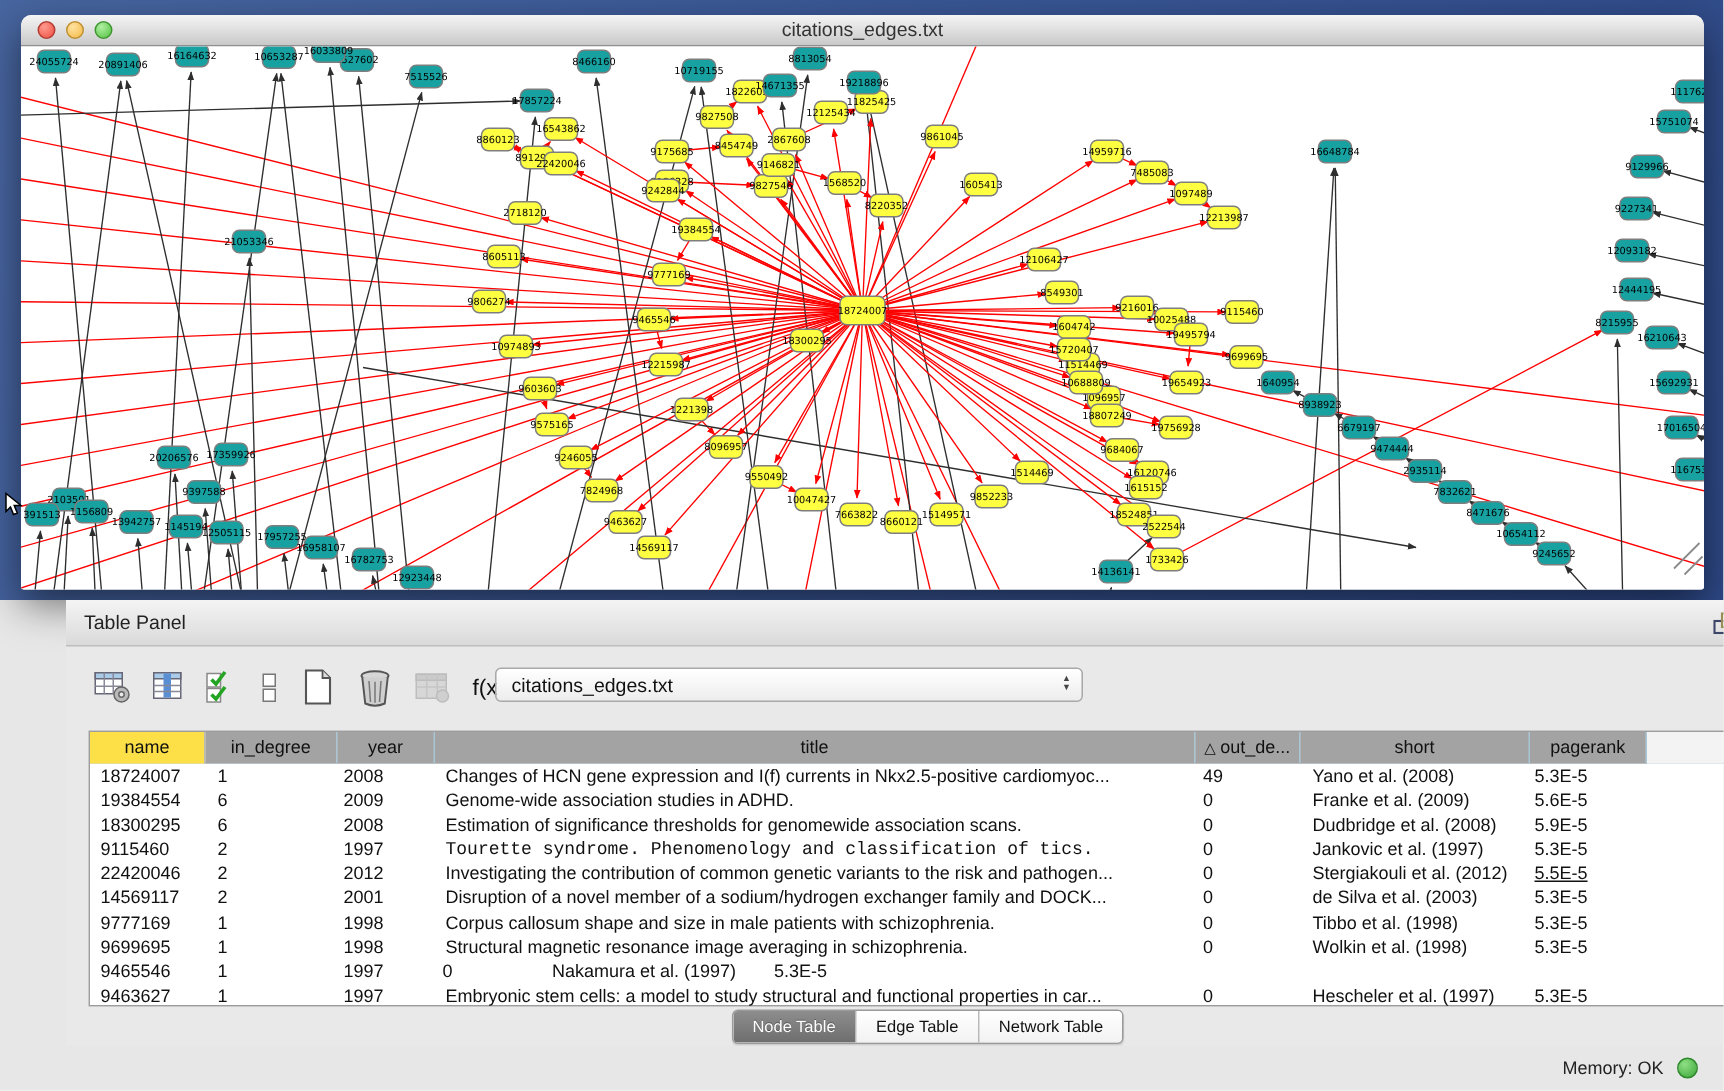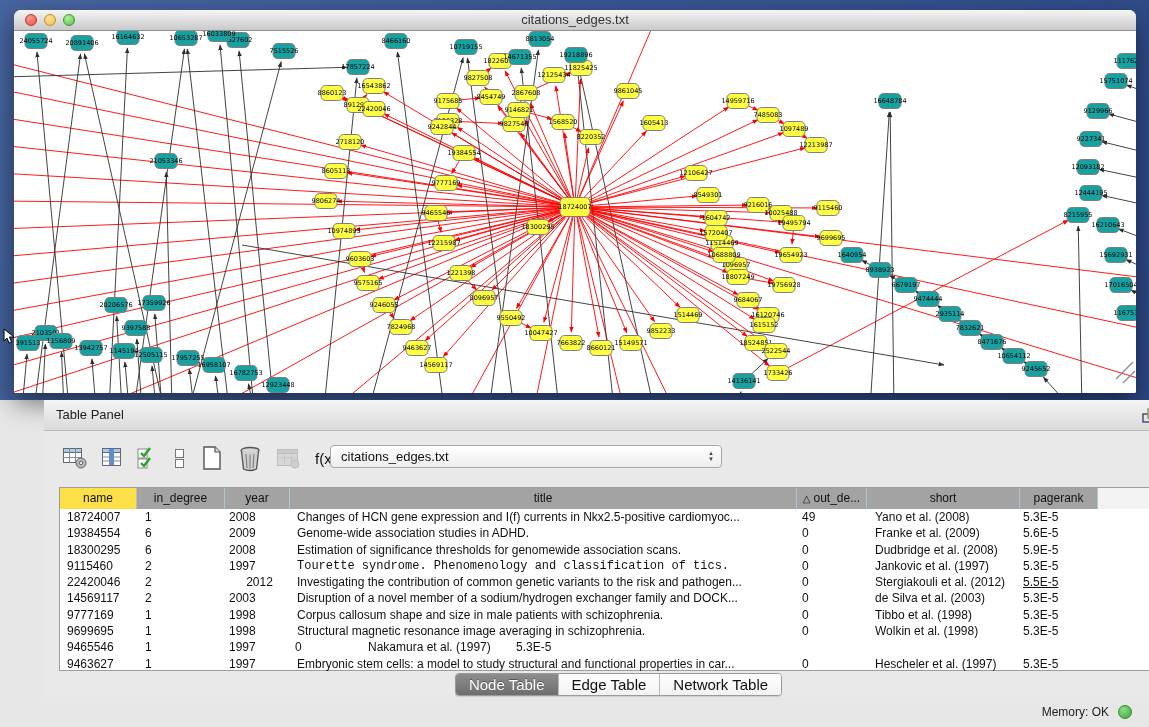--- a/index.html
+++ b/index.html
@@ -74,21 +74,21 @@
   }
   .vscroll{
     position:absolute;right:0;top:21px;bottom:0;width:13px;
     background:#fbfbfb;border-left:1px solid #dcdcdc;
   }
   .vthumb{width:9px;height:22px;margin:2px auto 0 auto;background:#b3b3b3;border-radius:6px;}
   
   .tabbar{position:absolute;left:0;width:100%;top:242px;display:flex;justify-content:center;}
   .seg{display:flex;border:1px solid #9a9a9a;border-radius:4px;overflow:hidden;background:#fff;box-shadow:0 1px 1px rgba(0,0,0,.12);}
   .seg button{
-    font-family:"Liberation Sans",sans-serif;font-size:15px;color:#111;height:21px;
+    font-family:"Liberation Sans",sans-serif;font-size:11px;color:#111;height:21px;
     padding:0 13px;border:none;border-left:1px solid #b9b9b9;background:linear-gradient(#ffffff,#f2f2f2);
   }
   .seg button:first-child{border-left:none;}
   .seg button.active{background:linear-gradient(#8d8d8d,#6e6e6e);color:#fff;text-shadow:0 -1px 0 rgba(0,0,0,.35);}
   
   .status-bar{position:absolute;left:0;top:697px;width:1149px;height:30px;background:#e7e7e7;}
   .mem-label{position:absolute;right:40px;top:0;line-height:30px;font-size:12px;color:#222;}
   .mem-dot{
     position:absolute;right:17px;top:8px;width:14px;height:14px;border-radius:50%;
     background:radial-gradient(circle at 35% 30%,#8fdf84,#3aa637);border:1px solid #2e8a2c;box-sizing:border-box;
@@ -909,30 +909,30 @@
             <div class="td" style="width: 88px; padding-left: 8px;">2</div>
             <div class="td" style="width: 65px; padding-left: 4px;">1997</div>
             <div class="td" style="width: 507px; padding-left: 7px; font-family: Liberation Mono, monospace;">Tourette syndrome. Phenomenology and classification of tics.</div>
             <div class="td" style="width: 70px; padding-left: 5px;">0</div>
             <div class="td" style="width: 153px; padding-left: 8px;">Jankovic et al. (1997)</div>
             <div class="td" style="width: 78px; padding-left: 3px;">5.3E-5</div>
           </div>
           <div class="tr">
             <div class="td" style="width: 77px; padding-left: 7px;">22420046</div>
             <div class="td" style="width: 88px; padding-left: 8px;">2</div>
-            <div class="td" style="width: 65px; padding-left: 4px; text-align: center;">2012</div>
+            <div class="td" style="width: 65px; padding-left: 4px;">2012</div>
             <div class="td" style="width: 507px; padding-left: 7px;">Investigating the contribution of common genetic variants to the risk and pathogen...</div>
             <div class="td" style="width: 70px; padding-left: 5px;">0</div>
             <div class="td" style="width: 153px; padding-left: 8px;">Stergiakouli et al. (2012)</div>
             <div class="td" style="width: 78px; padding-left: 3px; text-decoration: underline;">5.5E-5</div>
           </div>
           <div class="tr">
             <div class="td" style="width: 77px; padding-left: 7px;">14569117</div>
             <div class="td" style="width: 88px; padding-left: 8px;">2</div>
-            <div class="td" style="width: 65px; padding-left: 4px;">2003</div>
+            <div class="td" style="width: 65px; padding-left: 4px;">2001</div>
             <div class="td" style="width: 507px; padding-left: 7px;">Disruption of a novel member of a sodium/hydrogen exchanger family and DOCK...</div>
             <div class="td" style="width: 70px; padding-left: 5px;">0</div>
             <div class="td" style="width: 153px; padding-left: 8px;">de Silva et al. (2003)</div>
             <div class="td" style="width: 78px; padding-left: 3px;">5.3E-5</div>
           </div>
           <div class="tr">
             <div class="td" style="width: 77px; padding-left: 7px;">9777169</div>
             <div class="td" style="width: 88px; padding-left: 8px;">1</div>
             <div class="td" style="width: 65px; padding-left: 4px;">1998</div>
             <div class="td" style="width: 507px; padding-left: 7px;">Corpus callosum shape and size in male patients with schizophrenia.</div>

